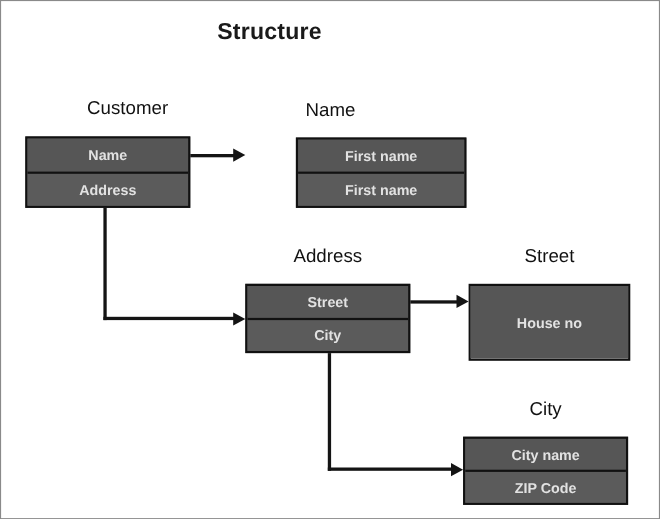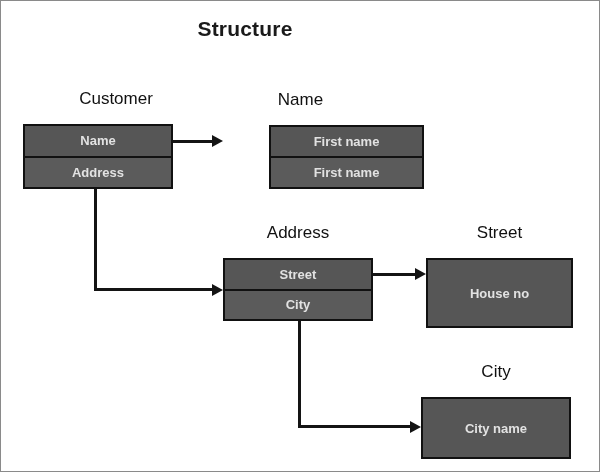--- a/index.html
+++ b/index.html
@@ -115,20 +115,21 @@
     <div class="entity-label" style="top:0;">Street</div>
     <div class="entity-box" style="top:35px; width:147px; height:70px;">
       <div class="entity-row">House no</div>
     </div>
   </div>
 
   <div class="entity" style="left:420px; top:361px; width:150px; height:97px;">
     <div class="entity-label" style="top:0;">City</div>
     <div class="entity-box" style="top:35px; width:150px; height:62px;text-align:center;">
       <div class="entity-row">City name</div>
+      <div class="entity-row">ZIP Code</div>
     </div>
   </div>
 
   <div class="conn conn-h" style="left:172px; top:139px; width:42px;"></div>
   <div class="arrowhead" style="left:211px; top:134px;"></div>
 
   <div class="conn conn-v" style="left:93px; top:188px; height:102px;"></div>
   <div class="conn conn-h" style="left:93px; top:287px; width:121px;"></div>
   <div class="arrowhead" style="left:211px; top:283px;"></div>
 

